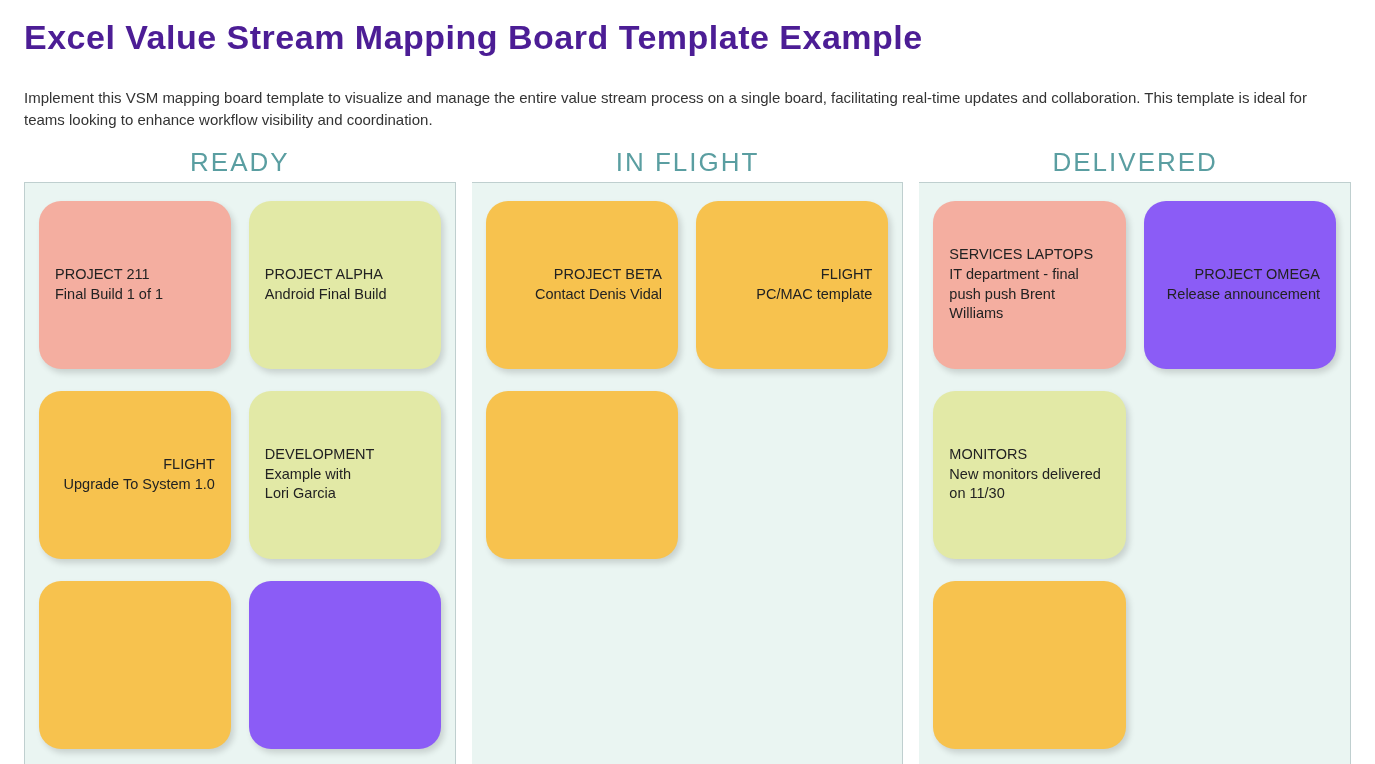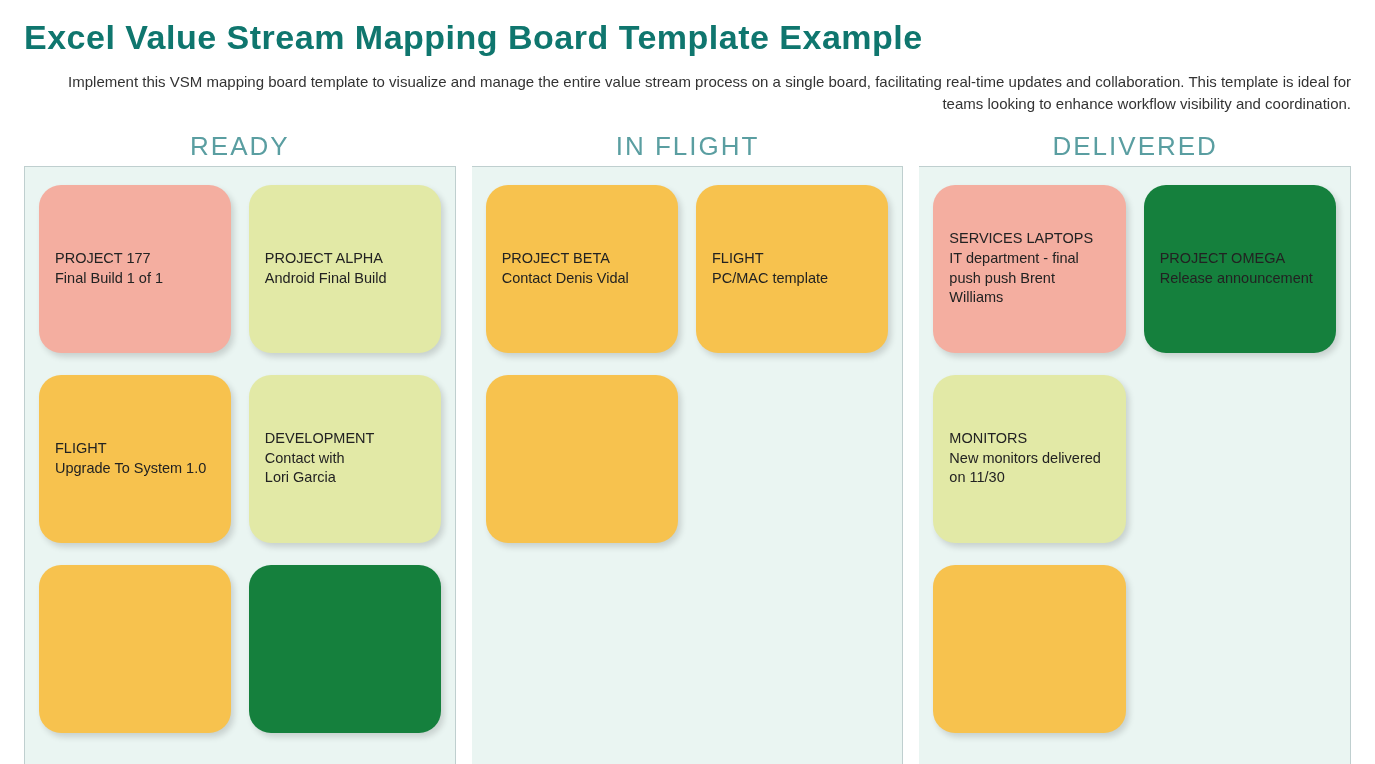--- a/index.html
+++ b/index.html
@@ -4,33 +4,32 @@
 <style>
   * { box-sizing: border-box; margin: 0; padding: 0; }
   body {
     font-family: "Century Gothic", "Avant Garde", Futura, sans-serif;
     background: #ffffff;
     padding: 18px 24px;
     color: #000;
     width: 1375px;
   }
   .title {
-    color: #0f766e;
+    color: #4c1d95;
     font-size: 34px;
     font-weight: 700;
     letter-spacing: 0.5px;
-    margin-bottom: 14px;
+    margin-bottom: 30px;
   }
   .description {
     color: #333;
     font-size: 15px;
     line-height: 1.45;
     margin-bottom: 10px;
     max-width: 1330px;
-    text-align: right;
   }
   .board {
     display: flex;
     gap: 16px;
     margin-top: 2px;
   }
   .col {
     flex: 1 1 0;
     display: flex;
     flex-direction: column;
@@ -62,49 +61,49 @@
     justify-content: center;
     box-shadow: 3px 4px 6px rgba(0,0,0,0.15);
     font-size: 14.5px;
     line-height: 1.35;
     color: #222;
   }
   .card-title { font-weight: 400; white-space: pre-line; }
   .card-sub { font-weight: 400; white-space: pre-line; }
   .c-salmon { background: #f4aea0; }
   .c-lime   { background: #e2e9a6; padding-left: 16px; }
-  .c-orange { background: #f7c24e; }
-  .c-teal   { background: #15803d; }
+  .c-orange { background: #f7c24e; align-items: flex-end; }
+  .c-teal   { background: #8b5cf6; align-items: flex-end; }
 </style>
 </head>
 <body>
 
 <h1 class="title">Excel Value Stream Mapping Board Template Example</h1>
 <p class="description">Implement this VSM mapping board template to visualize and manage the entire value stream process on a single board, facilitating real-time updates and collaboration. This template is ideal for teams looking to enhance workflow visibility and coordination.</p>
 
 <div class="board">
 
   <div class="col">
     <div class="col-header">READY</div>
     <div class="col-body">
       <div class="card c-salmon">
-        <div class="card-title">PROJECT 177</div>
+        <div class="card-title">PROJECT 211</div>
         <div class="card-sub">Final Build 1 of 1</div>
       </div>
       <div class="card c-lime">
         <div class="card-title">PROJECT ALPHA</div>
         <div class="card-sub">Android Final Build</div>
       </div>
       <div class="card c-orange">
         <div class="card-title">FLIGHT</div>
         <div class="card-sub">Upgrade To System 1.0</div>
       </div>
       <div class="card c-lime">
         <div class="card-title">DEVELOPMENT</div>
-        <div class="card-sub">Contact with
+        <div class="card-sub">Example with
 Lori Garcia</div>
       </div>
       <div class="card c-orange"></div>
       <div class="card c-teal"></div>
     </div>
   </div>
 
   <div class="col">
     <div class="col-header">IN FLIGHT</div>
     <div class="col-body">

